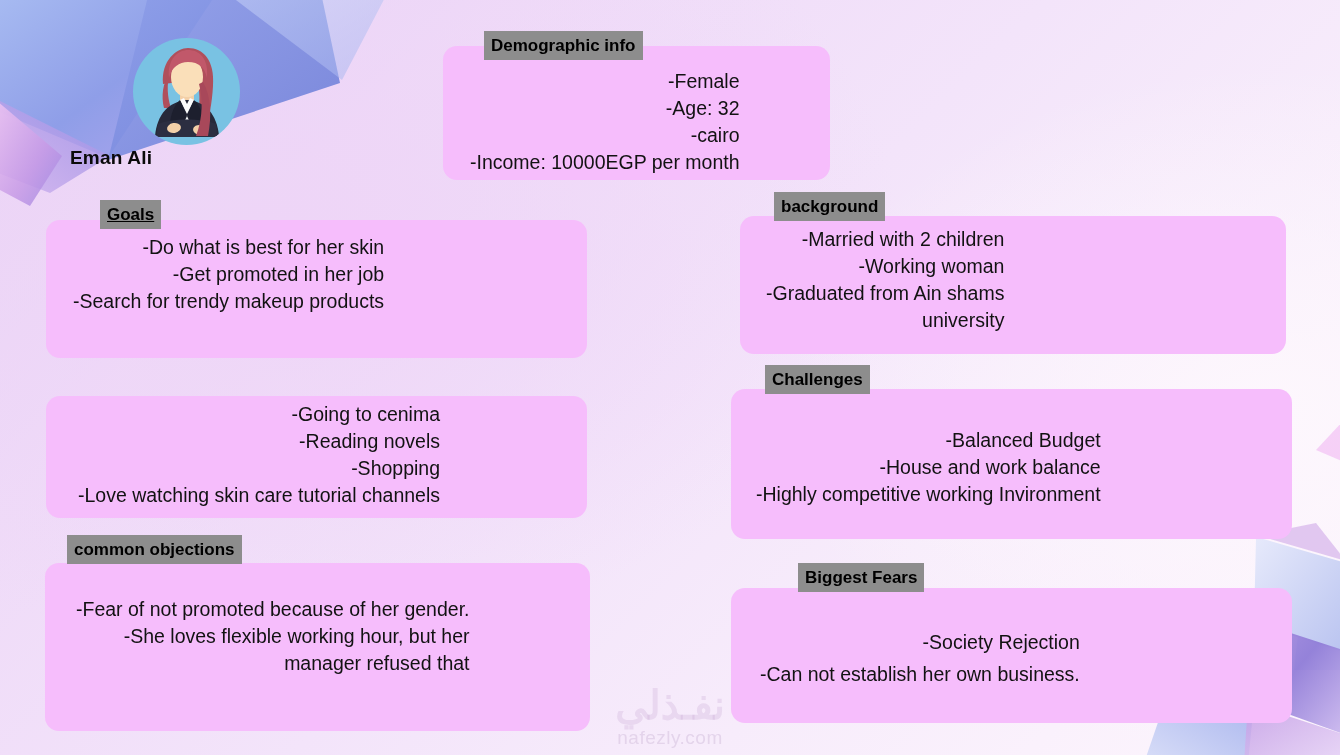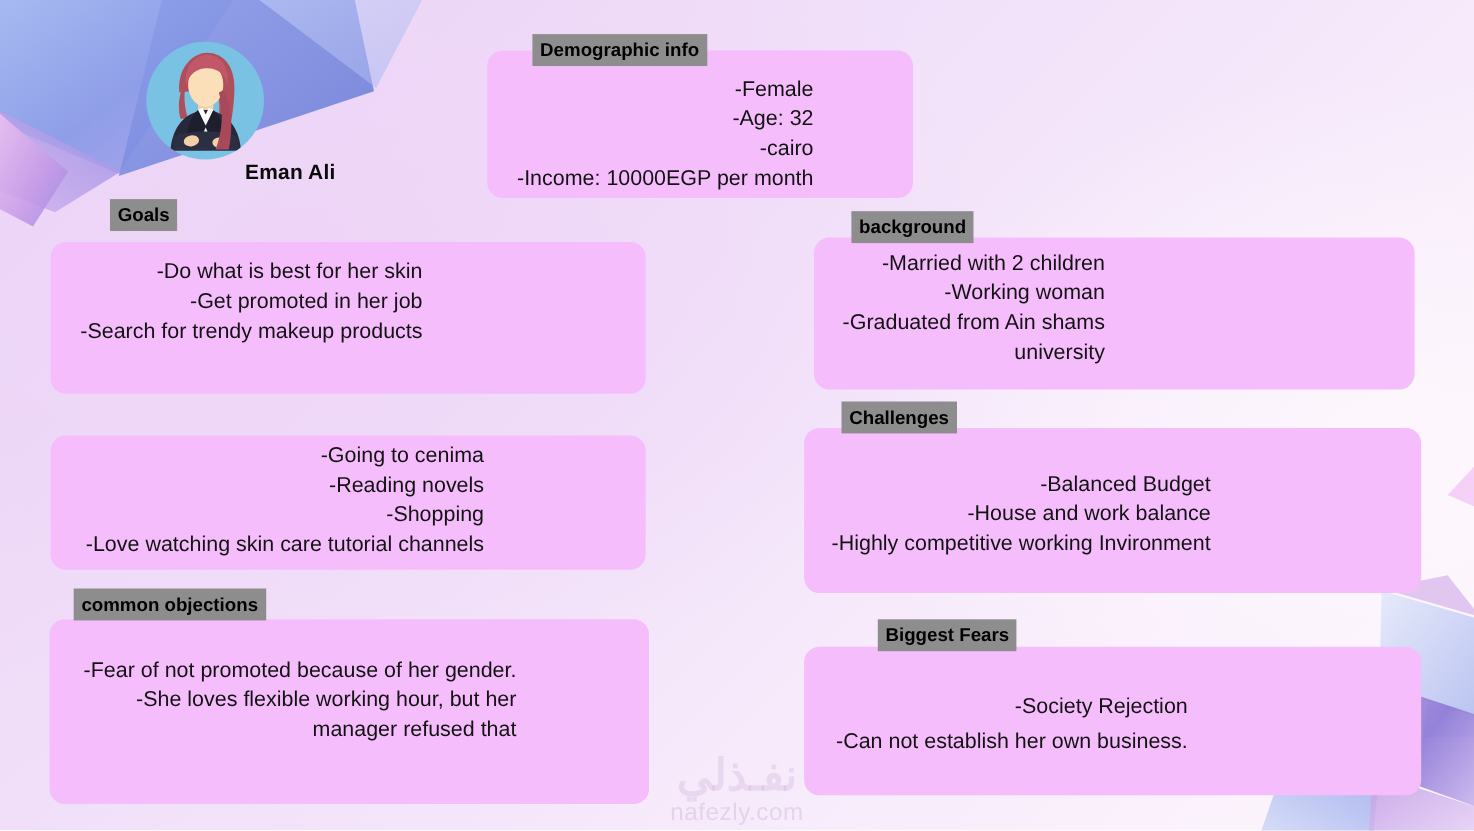--- a/index.html
+++ b/index.html
@@ -30,21 +30,21 @@
     width:107px; height:107px;
   }
   #avatar-circle{
     position:absolute; inset:0;
     border-radius:50%;
     background:#79c2e3;
     overflow:hidden;
   }
   #person-name{
     position:absolute; left:70px; top:147px;
-    width:235px; text-align:right;
+    width:235px; text-align:left;
     font-size:19px; font-weight:bold; color:#0a0a0a;
     letter-spacing:.2px;
   }
 
   
   .card{
     position:absolute;
     background:#f6bdfc;
     border-radius:14px;
   }
@@ -67,21 +67,21 @@
     white-space:pre-line;
     text-align:right;
   }
 
   
   #card-demographic   { left:443px;  top:46px;  width:387px; height:134px; }
   #label-demographic  { left:484px;  top:31px;  }
   #body-demographic   { left:470px;  top:68px;  }
 
   #card-goals         { left:46px;   top:220px; width:541px; height:138px; }
-  #label-goals        { left:100px;  top:181px; }
+  #label-goals        { left:100px;  top:200px;text-decoration:underline; }
   #body-goals         { left:73px;   top:234px; }
 
   #card-background    { left:740px;  top:216px; width:546px; height:138px; }
   #label-background   { left:774px;  top:192px; }
   #body-background    { left:766px;  top:226px; }
 
   #card-hobbies       { left:46px;   top:396px; width:541px; height:122px; }
   #label-hobbies      { left:80px;   top:373px; }
   #body-hobbies       { left:78px;   top:401px; }
 
@@ -102,21 +102,21 @@
     position:absolute; left:0; right:0; bottom:4px;
     text-align:center; pointer-events:none;
   }
   #watermark-arabic{
     font-size:40px; font-weight:bold;
     color:rgba(186,150,200,0.22);
     line-height:40px;
     letter-spacing:1px;
   }
   #watermark-domain{
-    font-size:22px;
+    font-size:19px;
     color:rgba(186,160,200,0.30);
     line-height:26px;
     letter-spacing:.5px;
   }
 </style>
 </head>
 <body>
 
 <div id="canvas">
 

